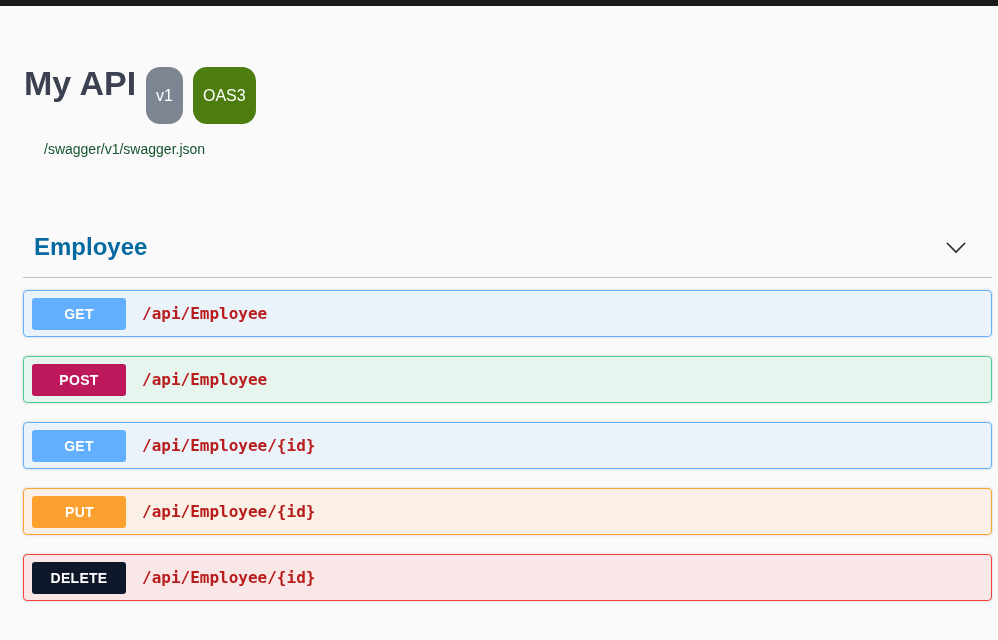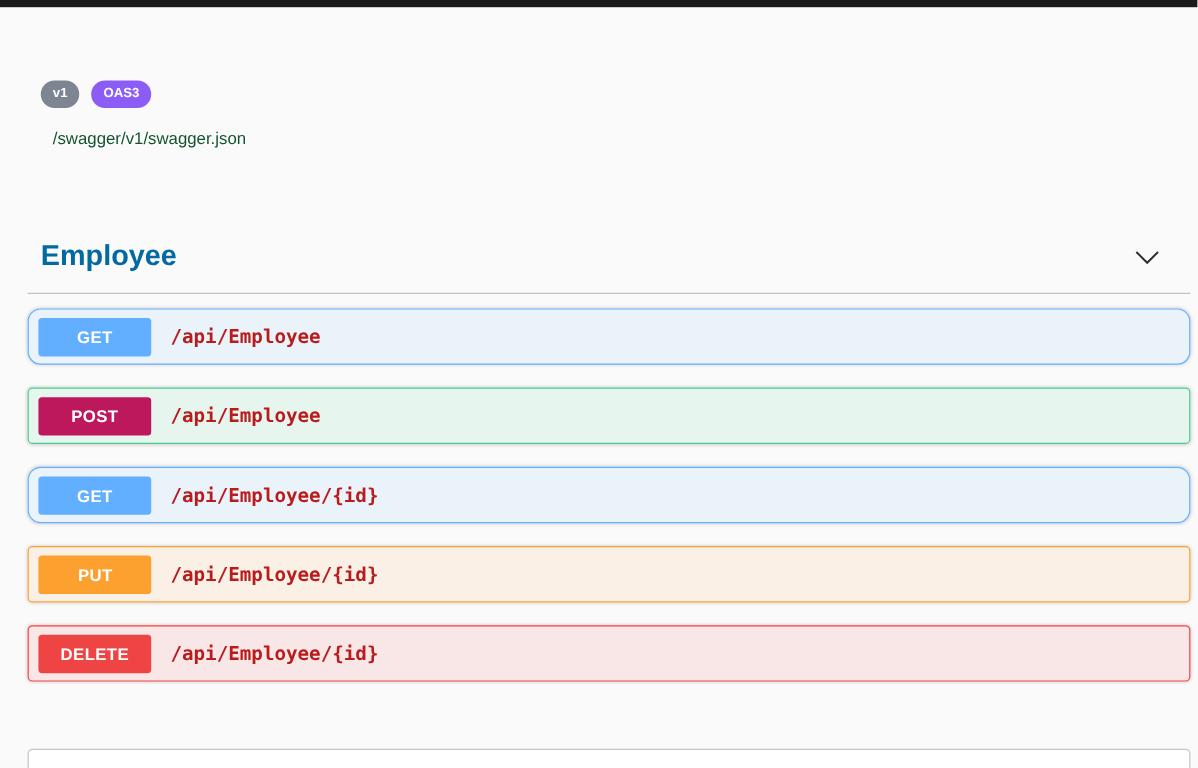--- a/index.html
+++ b/index.html
@@ -27,29 +27,29 @@
     margin: 0;
     font-size: 34px;
     line-height: 38px;
     font-weight: 700;
     color: #3b4151;
     letter-spacing: 0;
   }
   .badge {
     display: inline-block;
     margin: 3px 0 0 10px;
-    padding: 4px 10px;
+    padding: 21px 10px;
     border-radius: 14px;
-    font-size: 11px;
-    font-weight: 700;
+    font-size: 16px;
+    font-weight: 400;
     color: #ffffff;
     line-height: 15px;
   }
   .badge-version { background: #7d8492; }
-  .badge-oas     { background: #8b5cf6; }
+  .badge-oas     { background: #4d7c0f; }
   .spec-link {
     display: inline-block;
     margin-top: 17px;
     font-size: 14px;
     color: #14532d;
     text-decoration: none;
     margin-left: 20px;
   }
   
   .tag-section {
@@ -83,42 +83,42 @@
     display: flex;
     align-items: center;
     height: 47px;
     margin-bottom: 19px;
     padding: 0 8px;
     border: 1px solid;
     border-radius: 4px;
     box-shadow: 0 0 3px rgba(0, 0, 0, 0.19);
     cursor: pointer;
   }
-  .op-get    { border-color: #61affe; background: rgba(97, 175, 254, 0.1); border-radius: 11px; }
+  .op-get    { border-color: #61affe; background: rgba(97, 175, 254, 0.1); }
   .op-post   { border-color: #49cc90; background: rgba(73, 204, 144, 0.1); }
   .op-put    { border-color: #fca130; background: rgba(252, 161, 48, 0.1); }
   .op-delete { border-color: #f93e3e; background: rgba(249, 62, 62, 0.1); }
   .method-btn {
     box-sizing: border-box;
     min-width: 94px;
     padding: 8px 15px;
     border: none;
     border-radius: 3px;
     font-family: "Liberation Sans", sans-serif;
     font-size: 14px;
     font-weight: 700;
     letter-spacing: 0.3px;
     text-align: center;
     color: #ffffff;
     cursor: pointer;
   }
   .m-get    { background: #61affe; }
   .m-post   { background: #be185d; }
   .m-put    { background: #fca130; padding-left: 16px; }
-  .m-delete { background: #ef4444; }
+  .m-delete { background: #0f172a; }
   .op-path {
     margin-left: 16px;
     font-family: "DejaVu Sans Mono", "Liberation Mono", monospace;
     font-size: 16px;
     font-weight: 700;
     color: #b91c1c;
   }
   
   .schemas-panel {
     box-sizing: border-box;
@@ -130,20 +130,21 @@
     cursor: pointer;
   }
 </style>
 </head>
 <body>
 
 <div class="topbar"></div>
 
 <div class="info">
   <div class="title-row">
+    <h1 class="page-title">My API</h1>
     <span class="badge badge-version">v1</span>
     <span class="badge badge-oas">OAS3</span>
   </div>
   <a class="spec-link" href="#">/swagger/v1/swagger.json</a>
 </div>
 
 <div class="tag-section">
   <div class="tag-header">
     <span class="tag-title">Employee</span>
     <svg class="chevron" viewBox="0 0 24 24">

